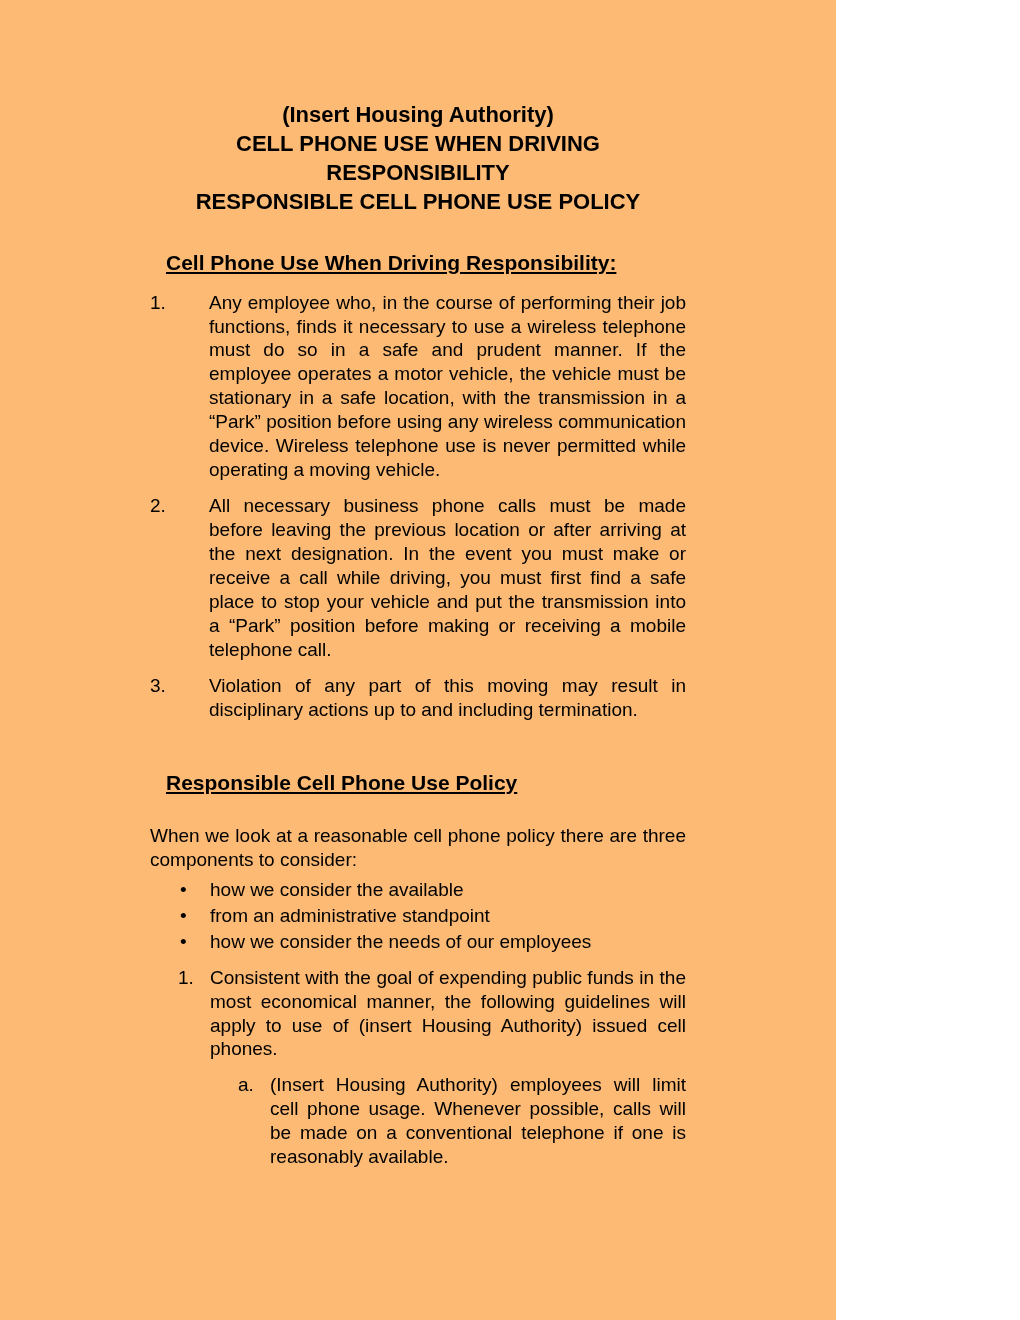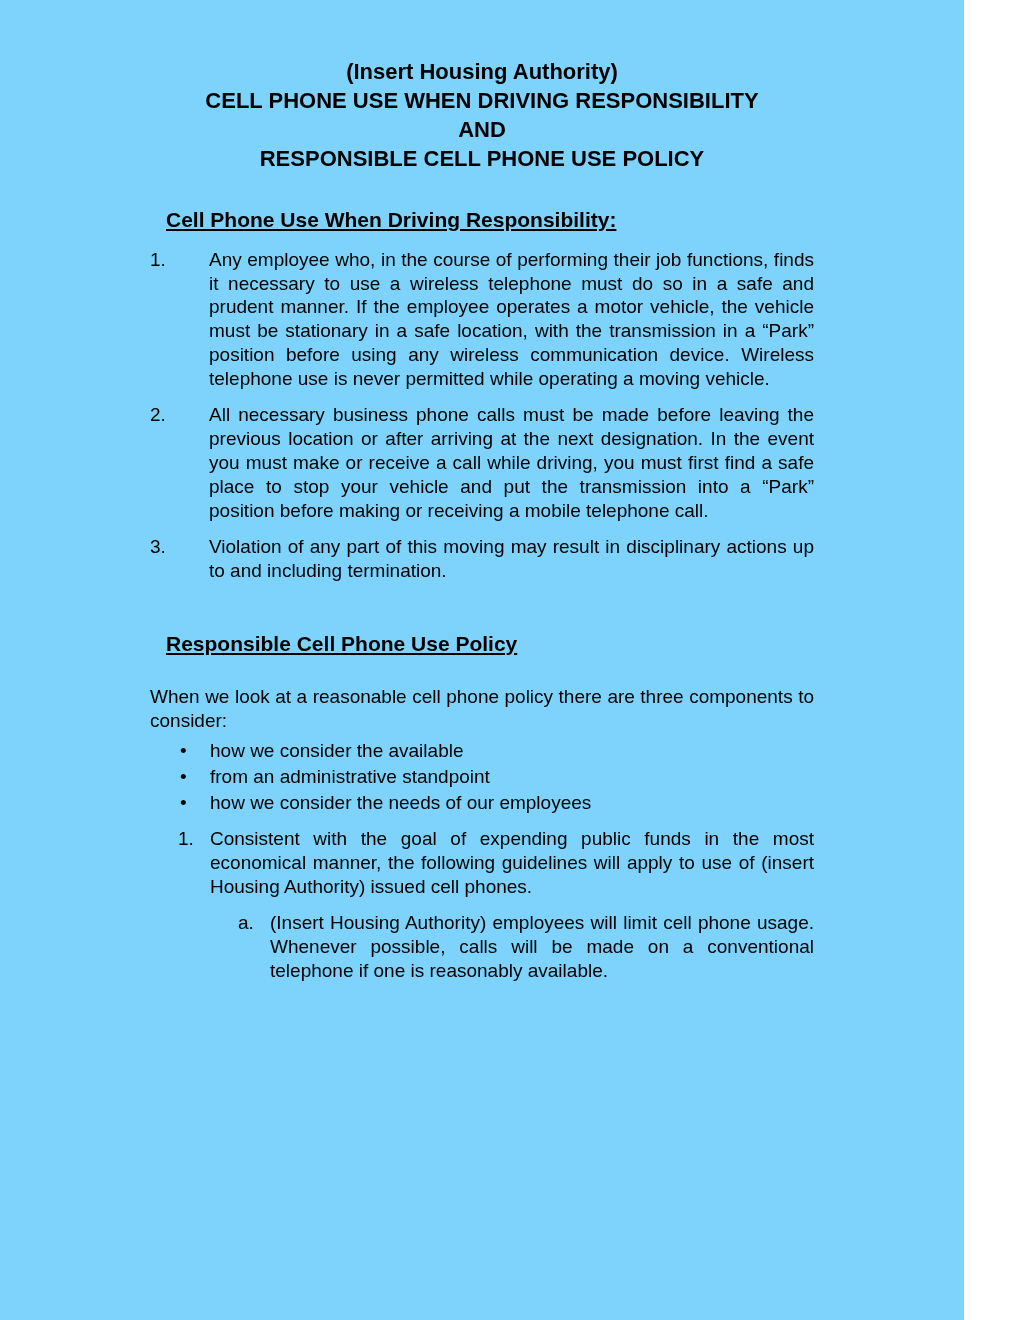--- a/index.html
+++ b/index.html
@@ -1,25 +1,25 @@
 <!DOCTYPE html>
 <html><head>
 <meta charset="utf-8">
 <style>
   html, body {
     margin: 0;
     padding: 0;
     background: #ffffff;
   }
   .page {
-    width: 964px;
+    width: 836px;
     min-height: 1320px;
     box-sizing: border-box;
-    background: #7dd3fc;
-    padding: 57px 150px 60px 150px;
+    background: #fdba74;
+    padding: 100px 150px 60px 150px;
     font-family: "Liberation Sans", sans-serif;
     font-size: 19px;
     line-height: 1.26;
     color: #000000;
   }
   .title-block {
     text-align: center;
     font-weight: bold;
     font-size: 22px;
     line-height: 1.32;
@@ -96,21 +96,20 @@
   }
 </style>
 </head>
 <body>
 
 <div class="page">
 
   <div class="title-block">
     <span class="title-line">(Insert Housing Authority)</span>
     <span class="title-line">CELL PHONE USE WHEN DRIVING RESPONSIBILITY</span>
-    <span class="title-line">AND</span>
     <span class="title-line">RESPONSIBLE CELL PHONE USE POLICY</span>
   </div>
 
   <div class="section-heading">Cell Phone Use When Driving Responsibility:</div>
 
 
   <div class="numbered-list-1">
     <div class="numbered-item">
       <span class="num">1.</span>
       <div class="item-text">Any employee who, in the course of performing their job functions, finds it necessary to use a wireless telephone must do so in a safe and prudent manner. If the employee operates a motor vehicle, the vehicle must be stationary in a safe location, with the transmission in a “Park” position before using any wireless communication device. Wireless telephone use is never permitted while operating a moving vehicle.</div>

